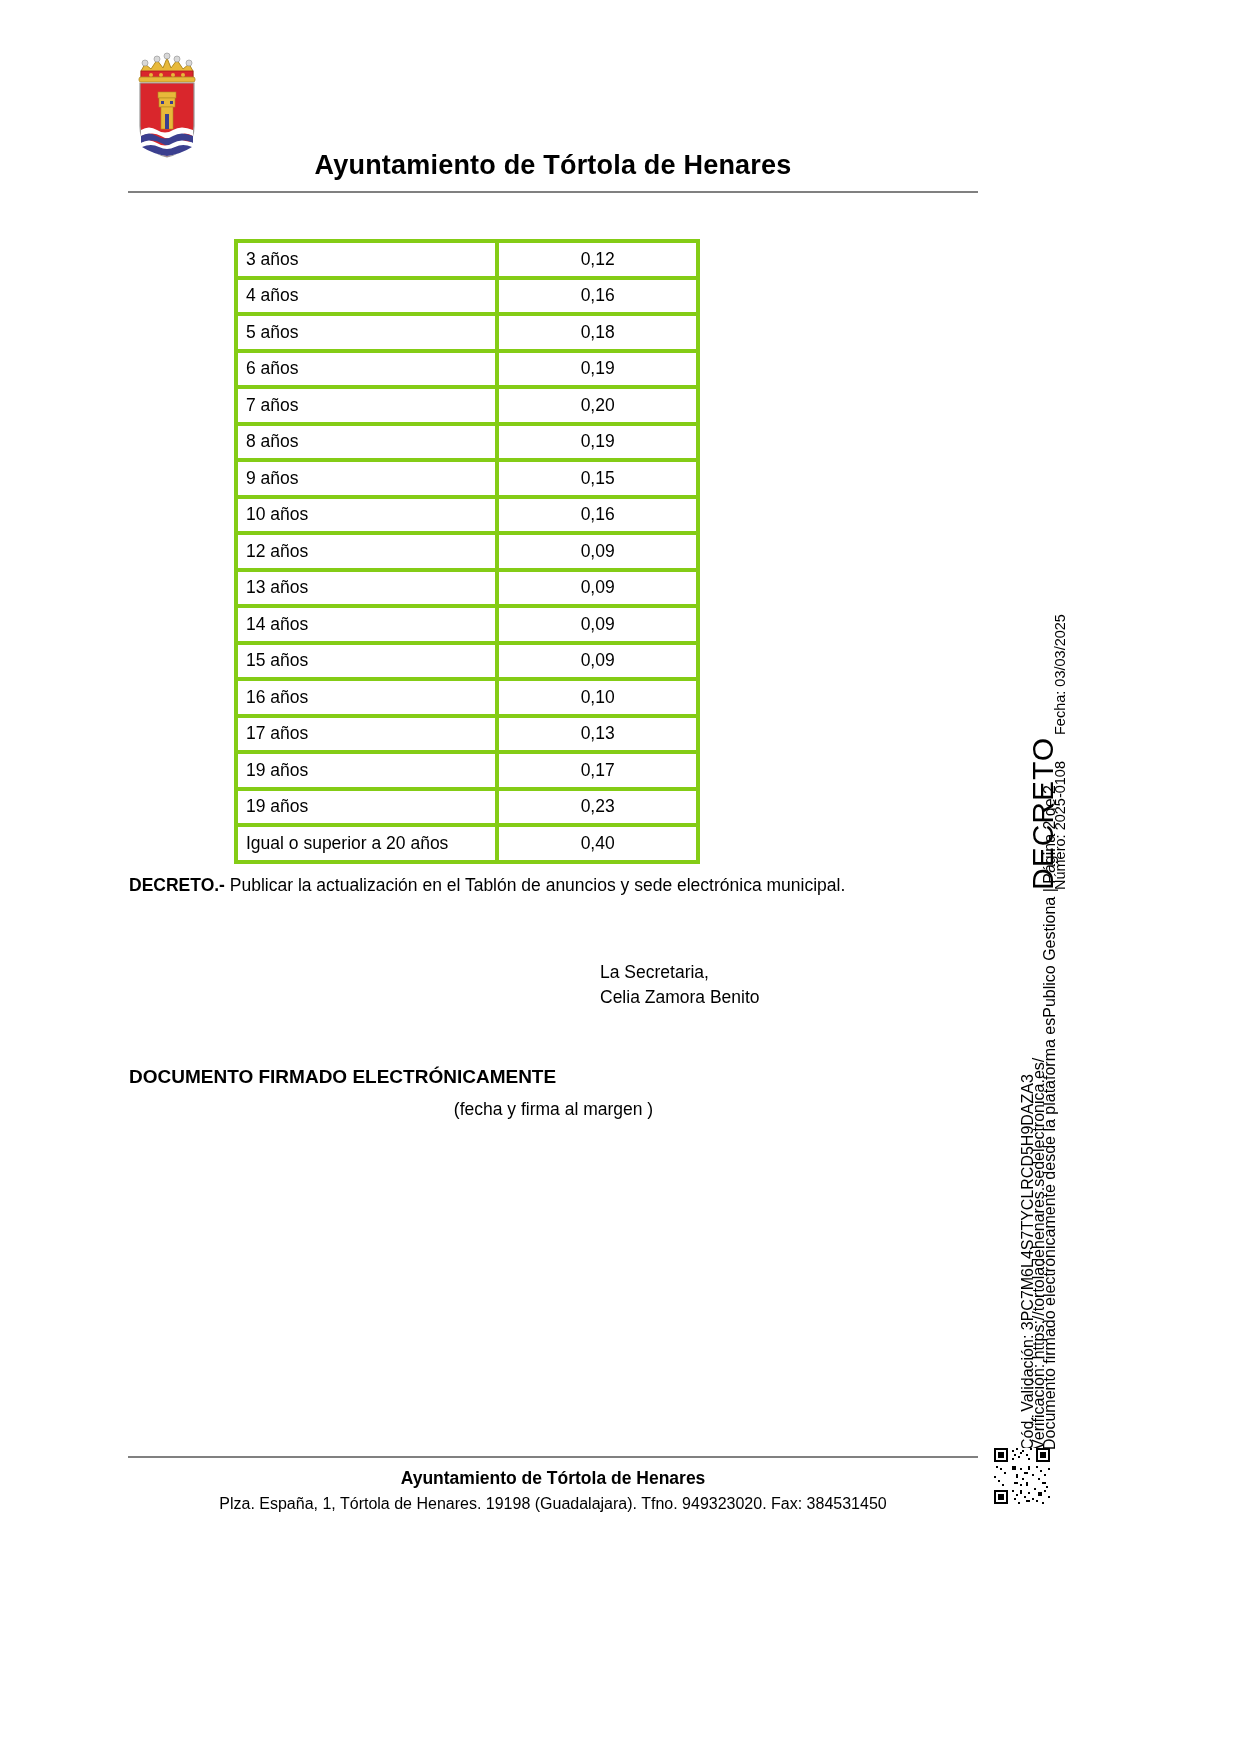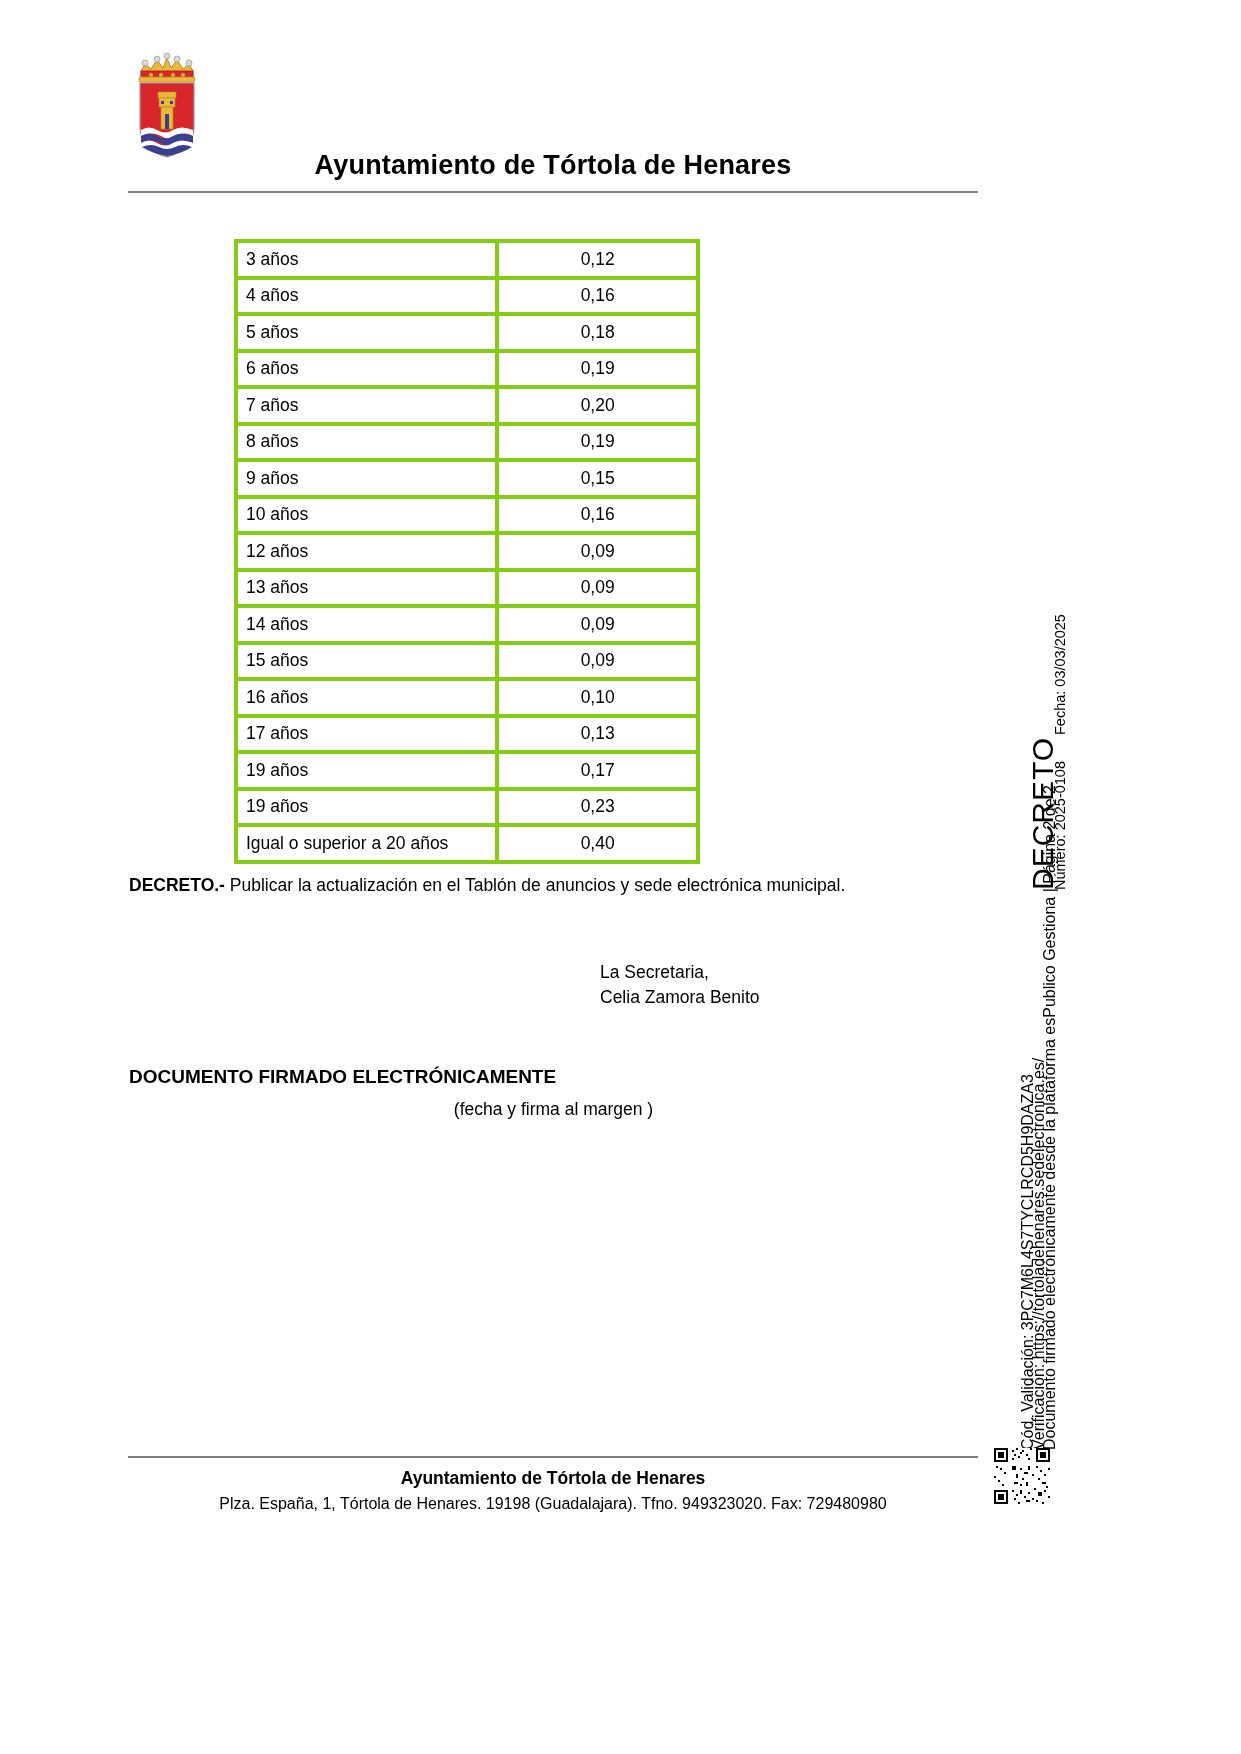--- a/index.html
+++ b/index.html
@@ -385,15 +385,15 @@
         <rect x="21" y="26" width="1" height="1"></rect>
           <rect x="24" y="27" width="1" height="1"></rect>
         <rect x="26" y="19" width="1" height="1"></rect>
           <rect x="19" y="25" width="1" height="1"></rect>
       </g>
     </svg>
   </div>
 
   <div class="footer-rule"></div>
   <div class="footer-title">Ayuntamiento de Tórtola de Henares</div>
-  <div class="footer-sub">Plza. España, 1, Tórtola de Henares. 19198 (Guadalajara). Tfno. 949323020. Fax: 729480980</div>
+  <div class="footer-sub">Plza. España, 1, Tórtola de Henares. 19198 (Guadalajara). Tfno. 949323020. Fax: 384531450</div>
 
 </div>
 
 </body></html>

